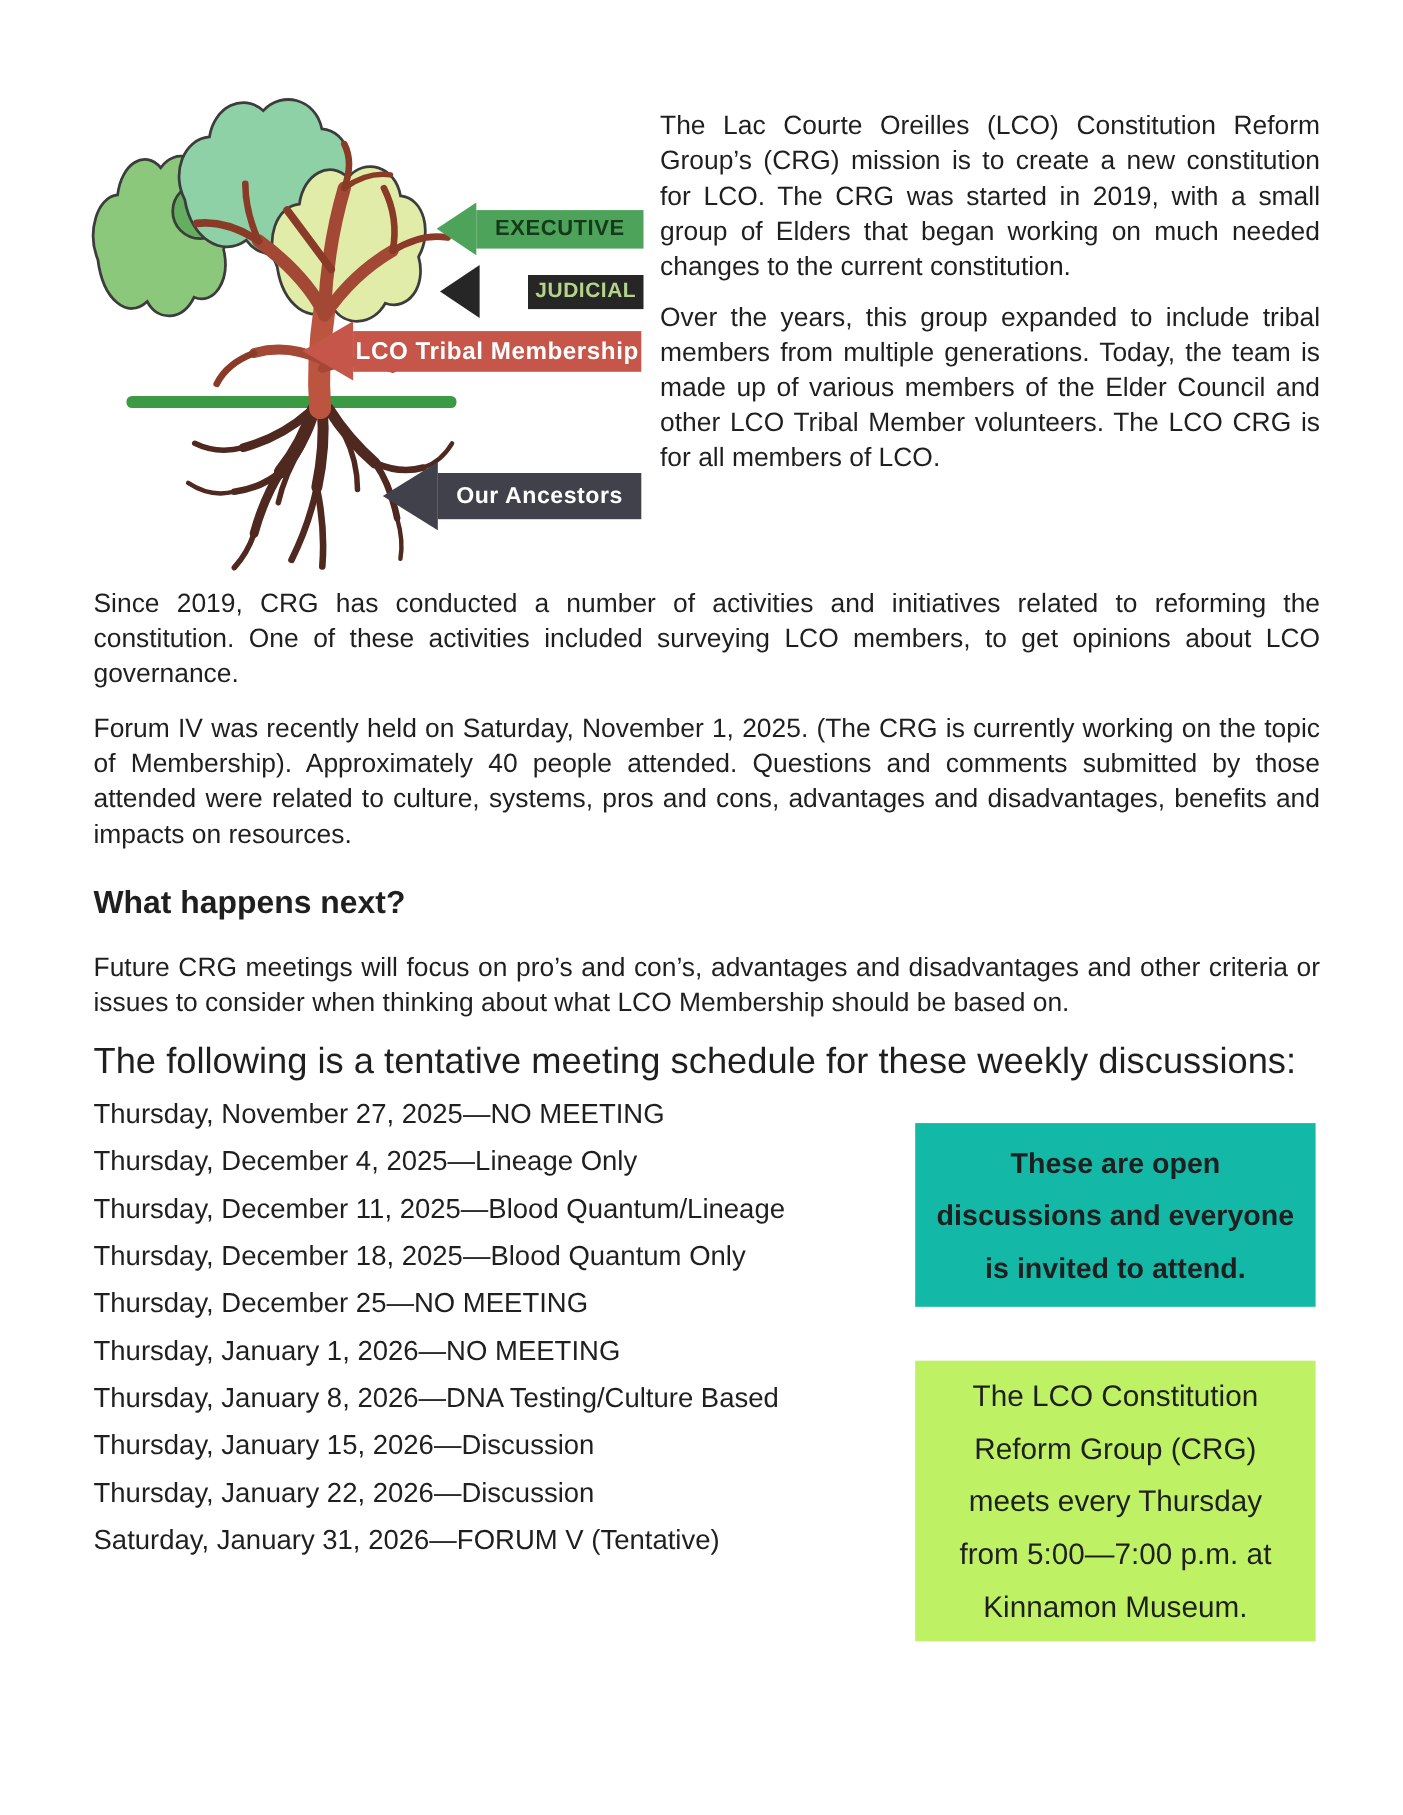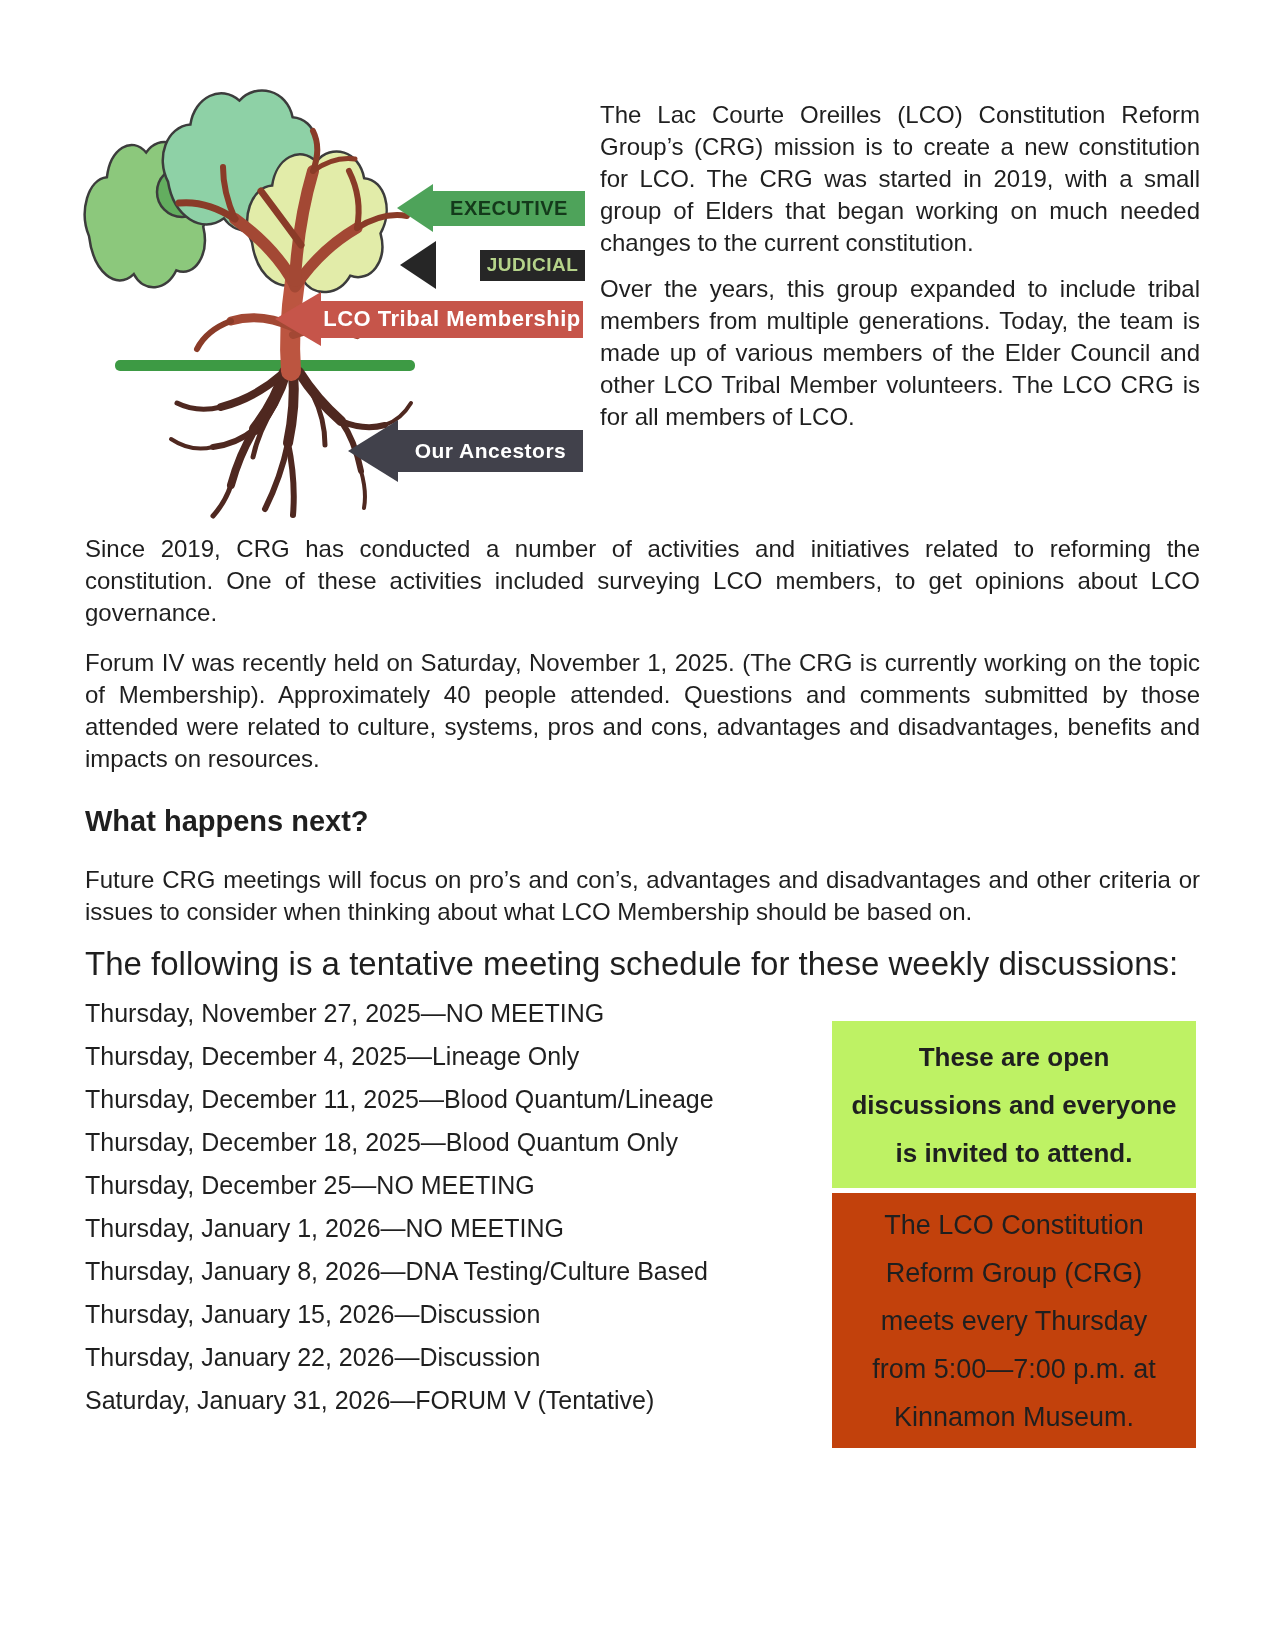--- a/index.html
+++ b/index.html
@@ -211,23 +211,23 @@
       <div class="schedule-item">Thursday, December 11, 2025—Blood Quantum/Lineage</div>
       <div class="schedule-item">Thursday, December 18, 2025—Blood Quantum Only</div>
       <div class="schedule-item">Thursday, December 25—NO MEETING</div>
       <div class="schedule-item">Thursday, January 1, 2026—NO MEETING</div>
       <div class="schedule-item">Thursday, January 8, 2026—DNA Testing/Culture Based</div>
       <div class="schedule-item">Thursday, January 15, 2026—Discussion</div>
       <div class="schedule-item">Thursday, January 22, 2026—Discussion</div>
       <div class="schedule-item">Saturday, January 31, 2026—FORUM V (Tentative)</div>
     </div>
 
-    <div class="callout callout-orange" style="background-color: #bef264;">These are open
+    <div class="callout callout-orange" style="background-color: #14b8a6;">These are open
 discussions and everyone
 is invited to attend.</div>
-    <div class="callout callout-pink" style="background-color: #c2410c;">The LCO Constitution
+    <div class="callout callout-pink" style="background-color: #bef264; margin-top: 44px;">The LCO Constitution
 Reform Group (CRG)
 meets every Thursday
 from 5:00—7:00 p.m. at
 Kinnamon Museum.</div>
   </div>
 
 </div>
 
 </body></html>

